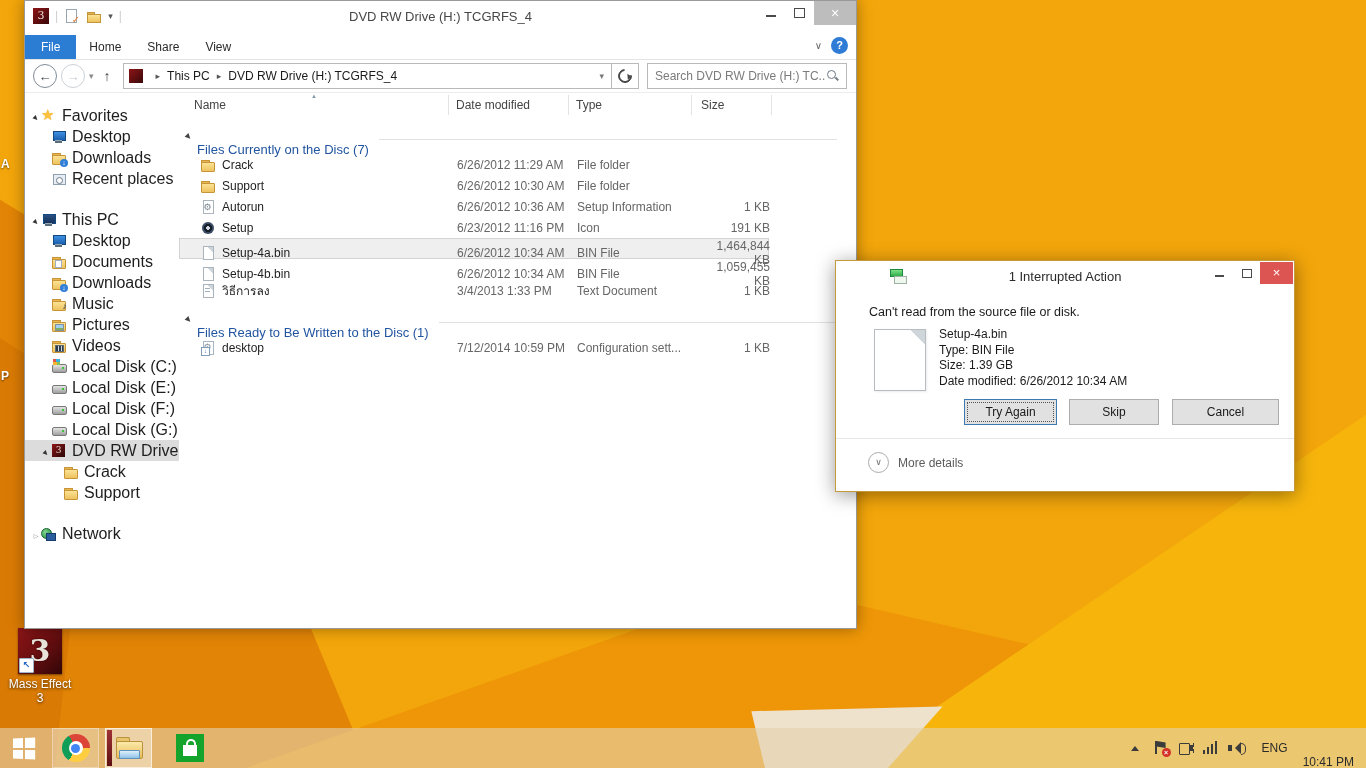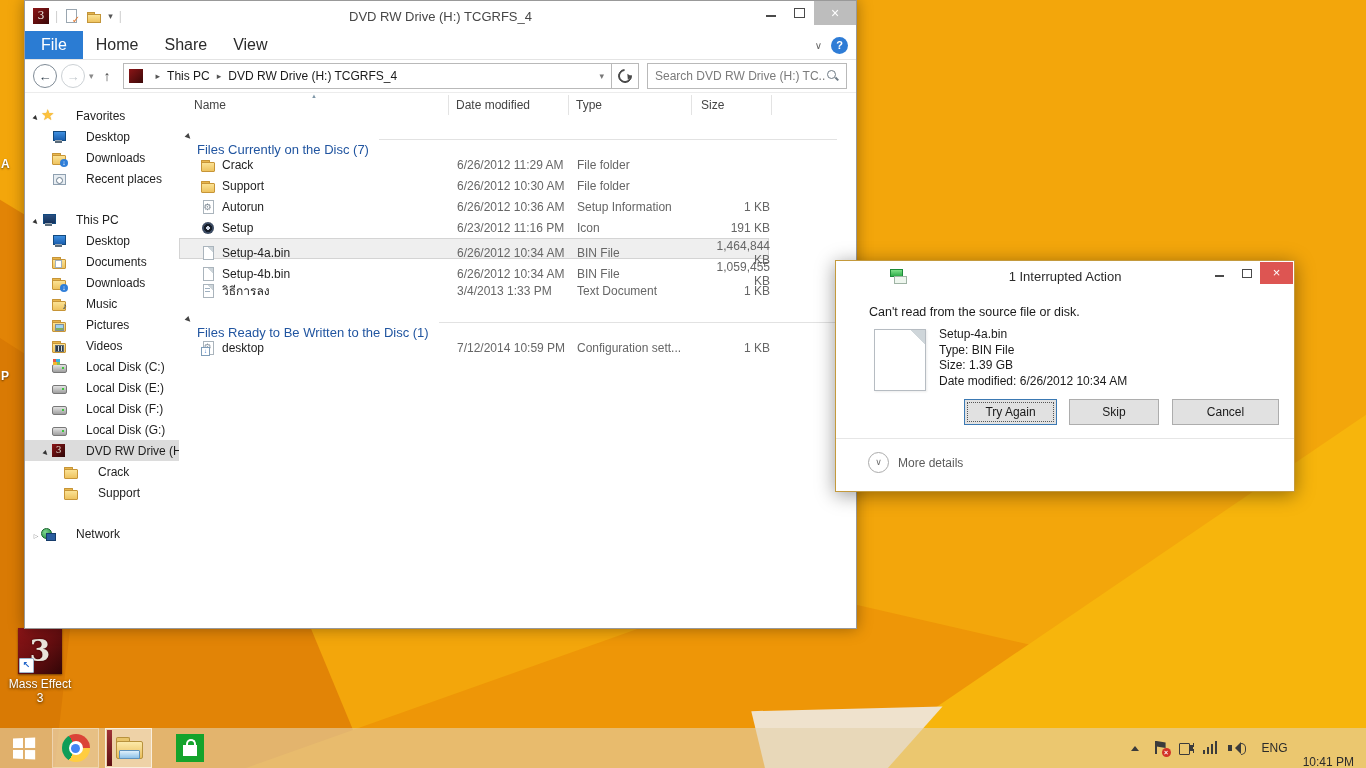--- a/index.html
+++ b/index.html
@@ -46,21 +46,21 @@
   .qchev{color:#555;font-size:9px;line-height:16px;}
   .win-title{position:absolute;left:0;right:0;text-align:center;font-size:13px;color:#474747;pointer-events:none;}
   .caption{position:absolute;right:0;top:0;display:flex;}
   .cap-btn{width:29px;height:24px;display:flex;align-items:center;justify-content:center;}
   .cap-min::after{content:"";width:10px;height:2px;background:#4a4a4a;margin-top:6px;}
   .cap-max::after{content:"";width:9px;height:8px;border:1px solid #4a4a4a;}
   .cap-close{width:42px;background:#bdbdbd;color:#fff;font-size:14px;line-height:24px;text-align:center;}
 
   
   .ribbon{position:relative;height:28px;display:flex;align-items:flex-end;border-bottom:1px solid #e4e4e4;}
-  .tab{padding:5px 13px;font-size:16px;color:#2b2b2b;}
+  .tab{padding:5px 13px;font-size:12px;color:#2b2b2b;}
   .tab.file{background:#2b7cd3;color:#fff;padding:5px 16px;margin-left:0;}
   .ribbon-right{position:absolute;right:8px;top:6px;display:flex;align-items:center;gap:9px;}
   .rib-chev{color:#666;font-size:10px;}
   .help-btn{width:17px;height:17px;border-radius:50%;background:#2e7cd6;color:#fff;font-size:11px;font-weight:bold;
     line-height:17px;text-align:center;}
 
   
   .toolbar{position:relative;height:32px;display:flex;align-items:center;border-bottom:1px solid #ececec;}
   .navbtn{width:22px;height:22px;border-radius:50%;display:flex;align-items:center;justify-content:center;font-size:13px;}
   .back{border:1px solid #7f8b96;color:#2f3d49;margin-left:8px;}
@@ -79,21 +79,21 @@
   .search-text{flex:1;color:#7b7b7b;font-size:12px;padding-left:7px;white-space:nowrap;overflow:hidden;}
   .mag{position:relative;width:14px;height:14px;margin-right:6px;flex:none;}
   .mag::before{content:"";position:absolute;left:1px;top:1px;width:7px;height:7px;border:1.5px solid #6e7a84;border-radius:50%;}
   .mag::after{content:"";position:absolute;left:9px;top:9px;width:4px;height:1.5px;background:#6e7a84;transform:rotate(45deg);}
 
   
   .win-body{position:relative;display:flex;height:509px;}
   #nav-pane{width:154px;padding-top:12px;overflow:hidden;flex:none;}
   .nav-item{height:21px;display:flex;align-items:center;white-space:nowrap;}
   .nav-item.sel{background:#dcdcdc;}
-  .nav-item .lbl{margin-left:19px;font-size:12px;color:#1e1e1e;}
+  .nav-item .lbl{margin-left:5px;font-size:16px;color:#1e1e1e;}
   .exp{width:10px;flex:none;text-align:center;}
   .exp.filled::before{content:"\25B6";display:inline-block;transform:rotate(45deg);font-size:6px;color:#333;}
   .exp.hollow::before{content:"\25B7";font-size:6px;color:#888;}
 
   #file-area{flex:1;position:relative;}
   .col-headers{position:relative;height:25px;font-size:12px;color:#454545;}
   .ch{position:absolute;top:5px;}
   .ch-sep{position:absolute;top:2px;height:20px;width:1px;background:#e3e3e3;}
   .sort-mark{position:absolute;left:132px;top:0px;font-size:6px;color:#7f97a8;}
   #file-list{position:relative;}

